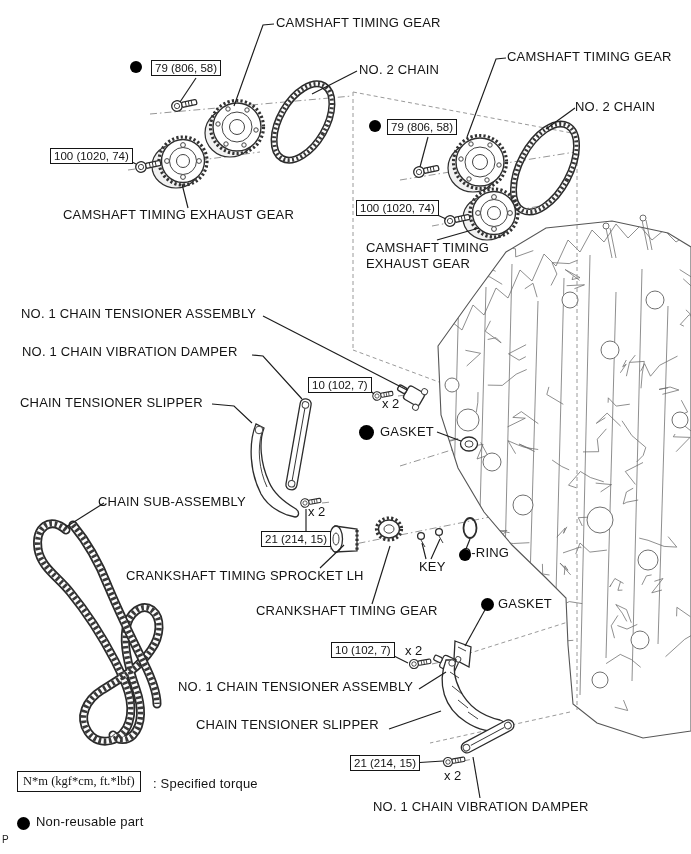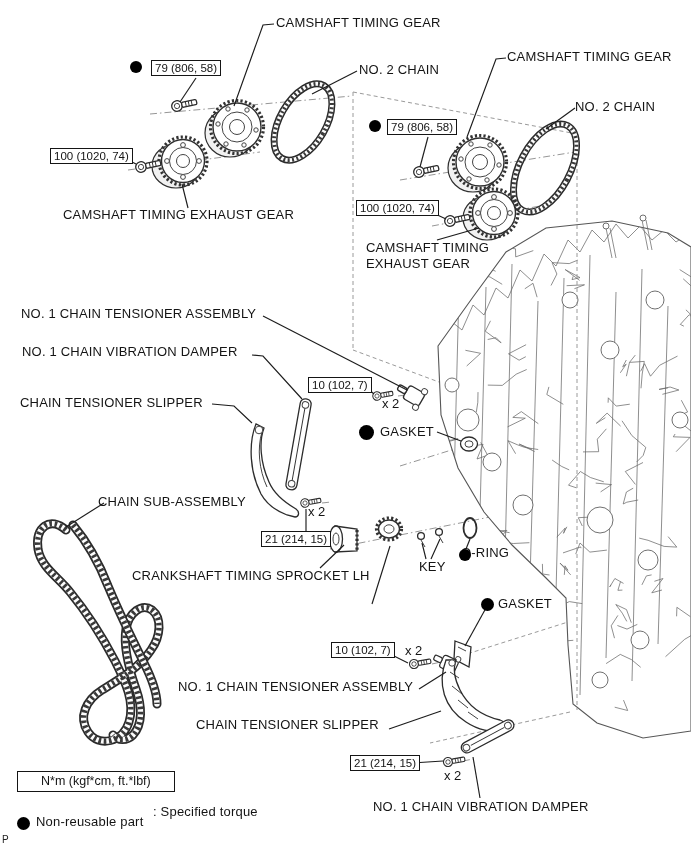--- a/index.html
+++ b/index.html
@@ -6,21 +6,21 @@
   #page{position:relative;width:691px;height:854px;background:#fff;overflow:hidden;
         font-family:"Liberation Sans", sans-serif;color:#111;}
   #art{position:absolute;left:0;top:0;}
   .lbl{position:absolute;font-size:13px;letter-spacing:.2px;white-space:nowrap;color:#141414;}
   .wrap{white-space:normal;line-height:16px;}
   .tqbox{position:absolute;border:1.4px solid #151515;background:#fff;font-size:11.5px;
          line-height:14px;padding:0 3px;white-space:nowrap;color:#141414;}
   .dot{position:absolute;background:#000;border-radius:50%;}
   .x2{position:absolute;font-size:13px;color:#141414;white-space:nowrap;}
   .legendbox{position:absolute;border:1.4px solid #151515;background:#fff;font-size:12.5px;
-             line-height:17px;padding:1px 23px;white-space:nowrap;color:#141414;}
+             line-height:17px;padding:1px 5px;white-space:nowrap;color:#141414;font-family:Liberation Serif, serif;}
   .pletter{position:absolute;font-size:10px;color:#222;}
   
   .ld{stroke:#1c1c1c;stroke-width:1.15;fill:none;}
   .ax{stroke:#8a8a8a;stroke-width:.9;fill:none;stroke-dasharray:7 3 1.5 3;}
   .bd{stroke:#9a9a9a;stroke-width:1;fill:none;stroke-dasharray:4 3;}
   .eo{fill:#fff;stroke:#565656;stroke-width:1.1;}
   .ed{fill:none;stroke:#6a6a6a;stroke-width:.75;}
   .eb{fill:#fff;stroke:#606060;stroke-width:.9;}
   .pt{fill:#fff;stroke:#2c2c2c;stroke-width:1.3;}
   .ptl{fill:none;stroke:#2c2c2c;stroke-width:.9;}
@@ -323,21 +323,22 @@
   <div class="lbl" style="left:359px;top:62px">NO. 2 CHAIN</div>
   <div class="lbl" style="left:507px;top:49px">CAMSHAFT TIMING GEAR</div>
   <div class="lbl" style="left:575px;top:99px">NO. 2 CHAIN</div>
   <div class="lbl" style="left:63px;top:207px">CAMSHAFT TIMING EXHAUST GEAR</div>
   <div class="lbl wrap" style="left:366px;top:240px;width:132px">CAMSHAFT TIMING EXHAUST GEAR</div>
   <div class="lbl" style="left:21px;top:306px">NO. 1 CHAIN TENSIONER ASSEMBLY</div>
   <div class="lbl" style="left:22px;top:344px">NO. 1 CHAIN VIBRATION DAMPER</div>
   <div class="lbl" style="left:20px;top:395px">CHAIN TENSIONER SLIPPER</div>
   <div class="lbl" style="left:380px;top:424px">GASKET</div>
   <div class="lbl" style="left:98px;top:494px">CHAIN SUB-ASSEMBLY</div>
-  <div class="lbl" style="left:132px;top:568px">CRANKSHAFT TIMING SPROCKET LH</div>
+  <div class="lbl" style="left:126px;top:568px">CRANKSHAFT TIMING SPROCKET LH</div>
+  <div class="lbl" style="left:256px;top:603px">CRANKSHAFT TIMING GEAR</div>
   <div class="lbl" style="left:419px;top:559px">KEY</div>
   <div class="lbl" style="left:461px;top:545px">O-RING</div>
   <div class="lbl" style="left:498px;top:596px">GASKET</div>
   <div class="lbl" style="left:178px;top:679px">NO. 1 CHAIN TENSIONER ASSEMBLY</div>
   <div class="lbl" style="left:196px;top:717px">CHAIN TENSIONER SLIPPER</div>
   <div class="lbl" style="left:373px;top:799px">NO. 1 CHAIN VIBRATION DAMPER</div>
 
   <div class="tqbox" style="left:151px;top:60px">79 (806, 58)</div>
   <div class="tqbox" style="left:50px;top:148px">100 (1020, 74)</div>
   <div class="tqbox" style="left:387px;top:119px">79 (806, 58)</div>
@@ -352,18 +353,18 @@
   <div class="x2" style="left:405px;top:643px">x 2</div>
   <div class="x2" style="left:444px;top:768px">x 2</div>
 
   <div class="dot" style="left:130px;top:61px;width:12px;height:12px"></div>
   <div class="dot" style="left:369px;top:120px;width:12px;height:12px"></div>
   <div class="dot" style="left:359px;top:425px;width:15px;height:15px"></div>
   <div class="dot" style="left:459px;top:549px;width:12px;height:12px"></div>
   <div class="dot" style="left:481px;top:598px;width:13px;height:13px"></div>
 
   <div class="legendbox" style="left:17px;top:771px">N*m (kgf*cm, ft.*lbf)</div>
-  <div class="lbl" style="left:153px;top:804px">: Specified torque</div>
+  <div class="lbl" style="left:153px;top:776px">: Specified torque</div>
   <div class="dot" style="left:17px;top:817px;width:13px;height:13px"></div>
   <div class="lbl" style="left:36px;top:814px">Non-reusable part</div>
   <div class="pletter" style="left:2px;top:834px">P</div>
 
 </div>
 
 </body></html>

